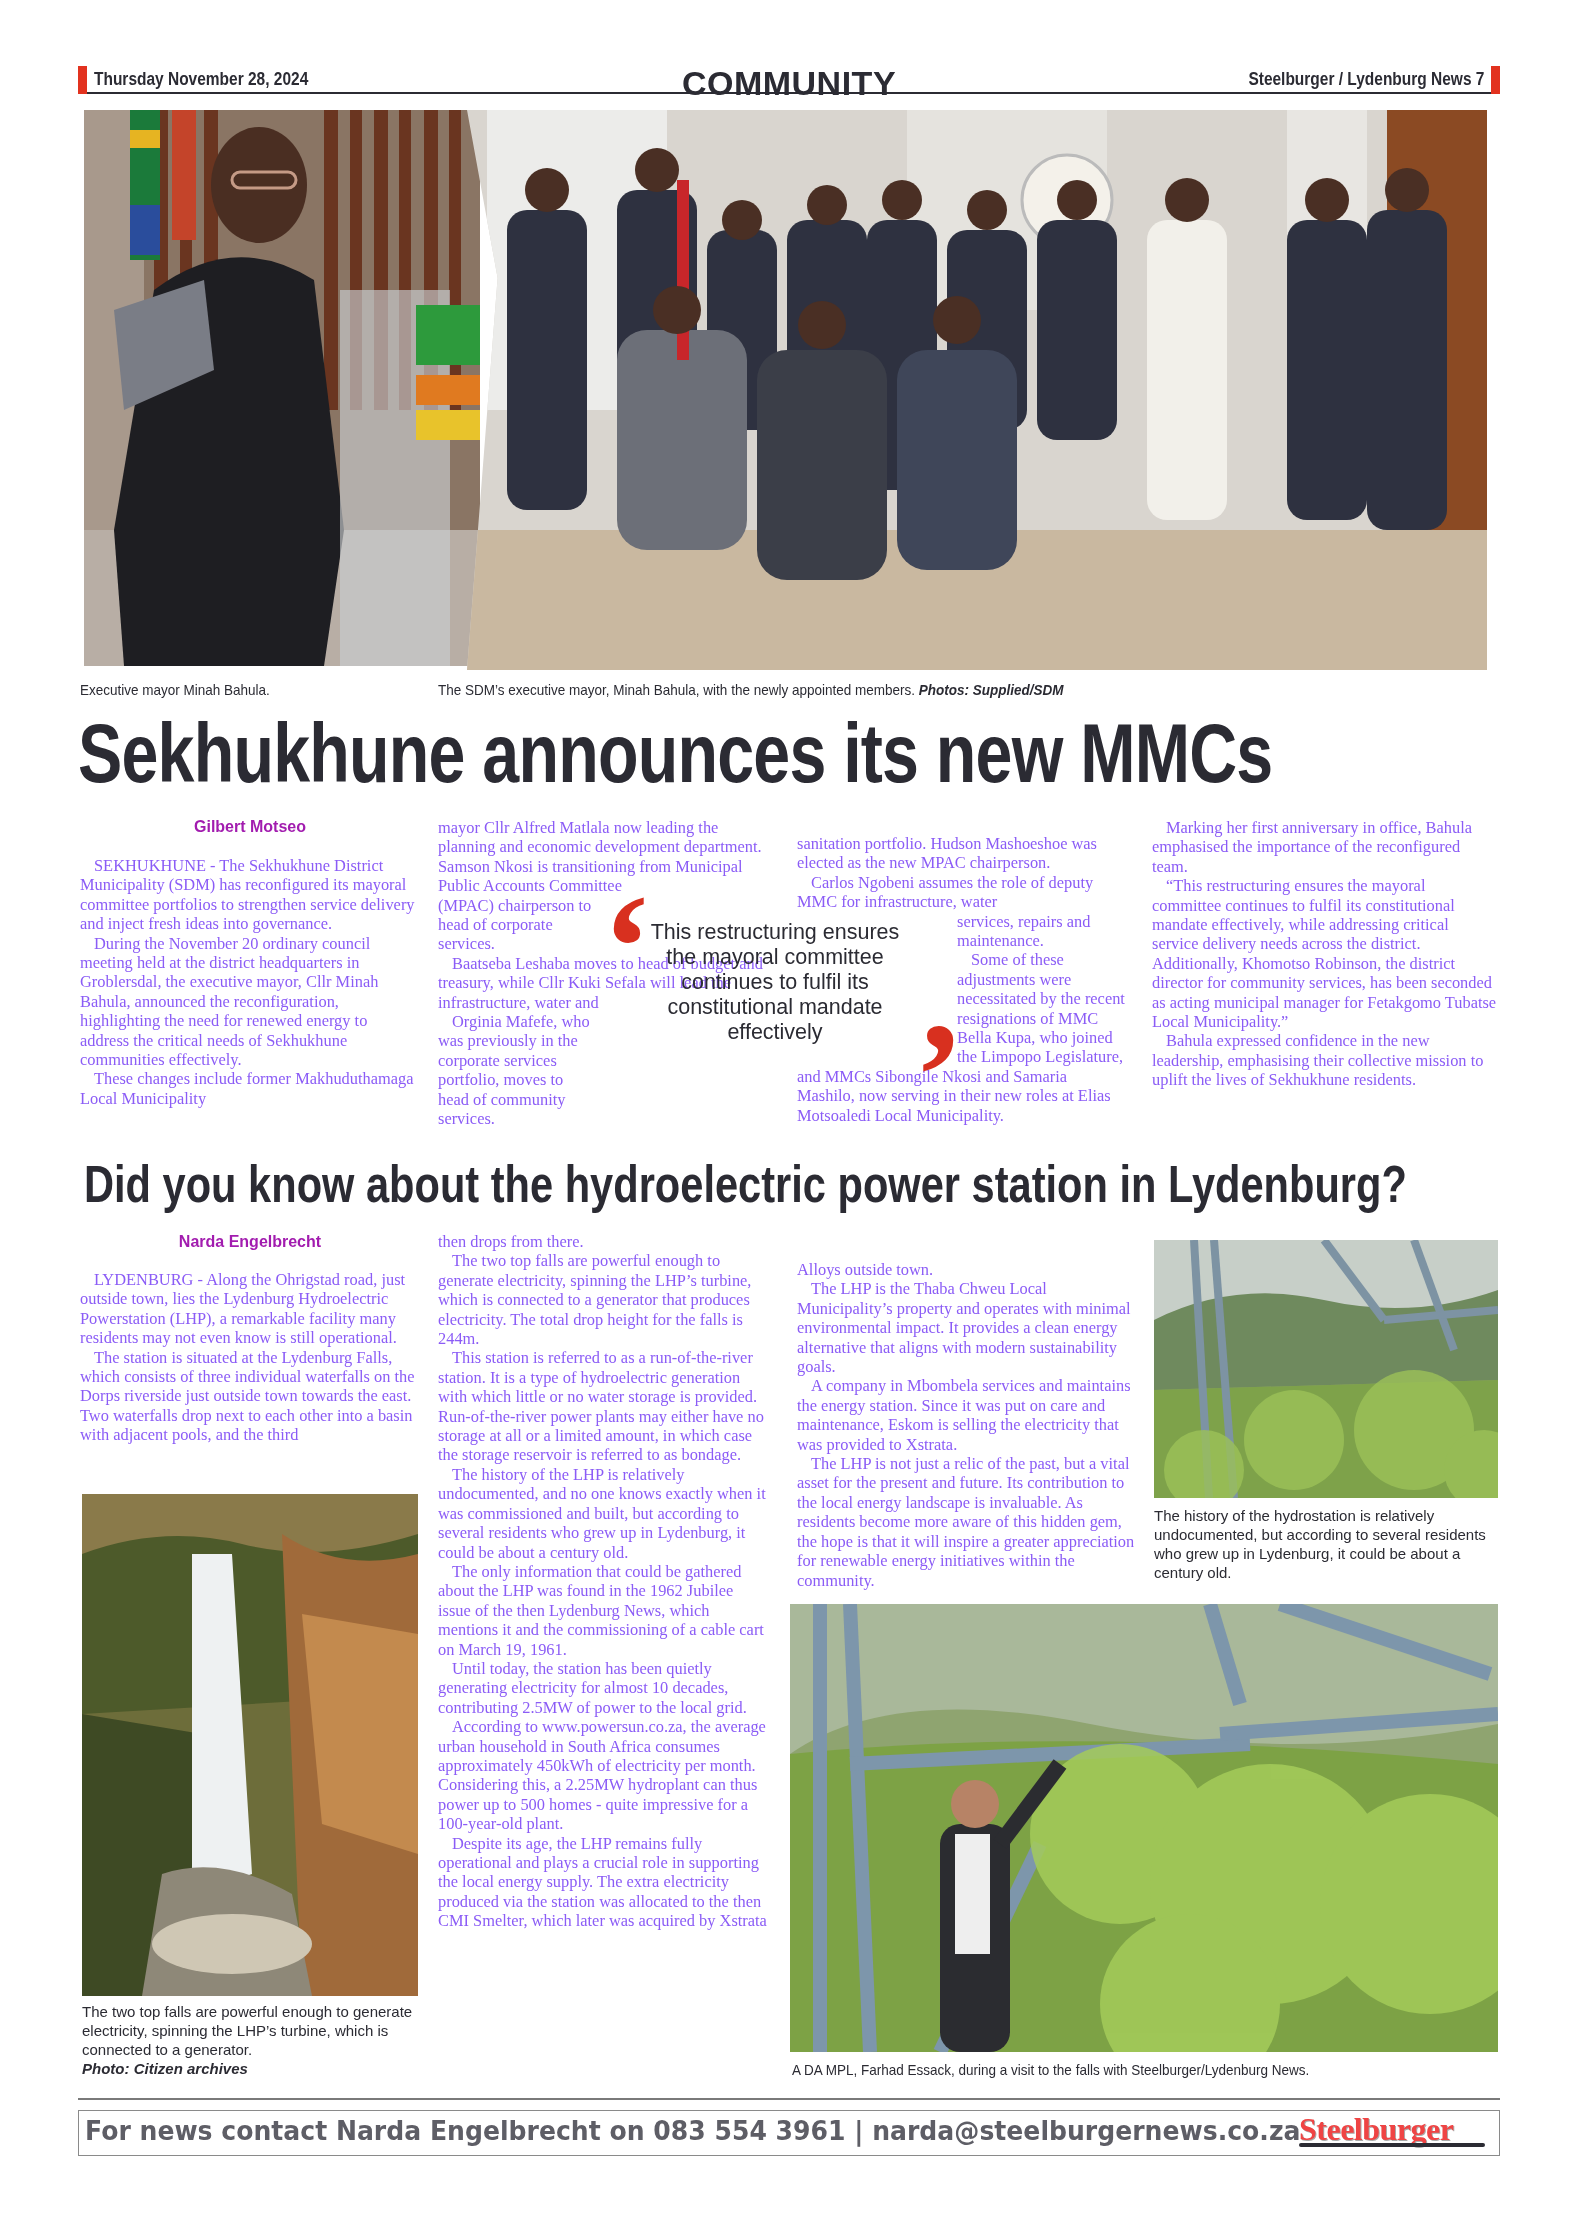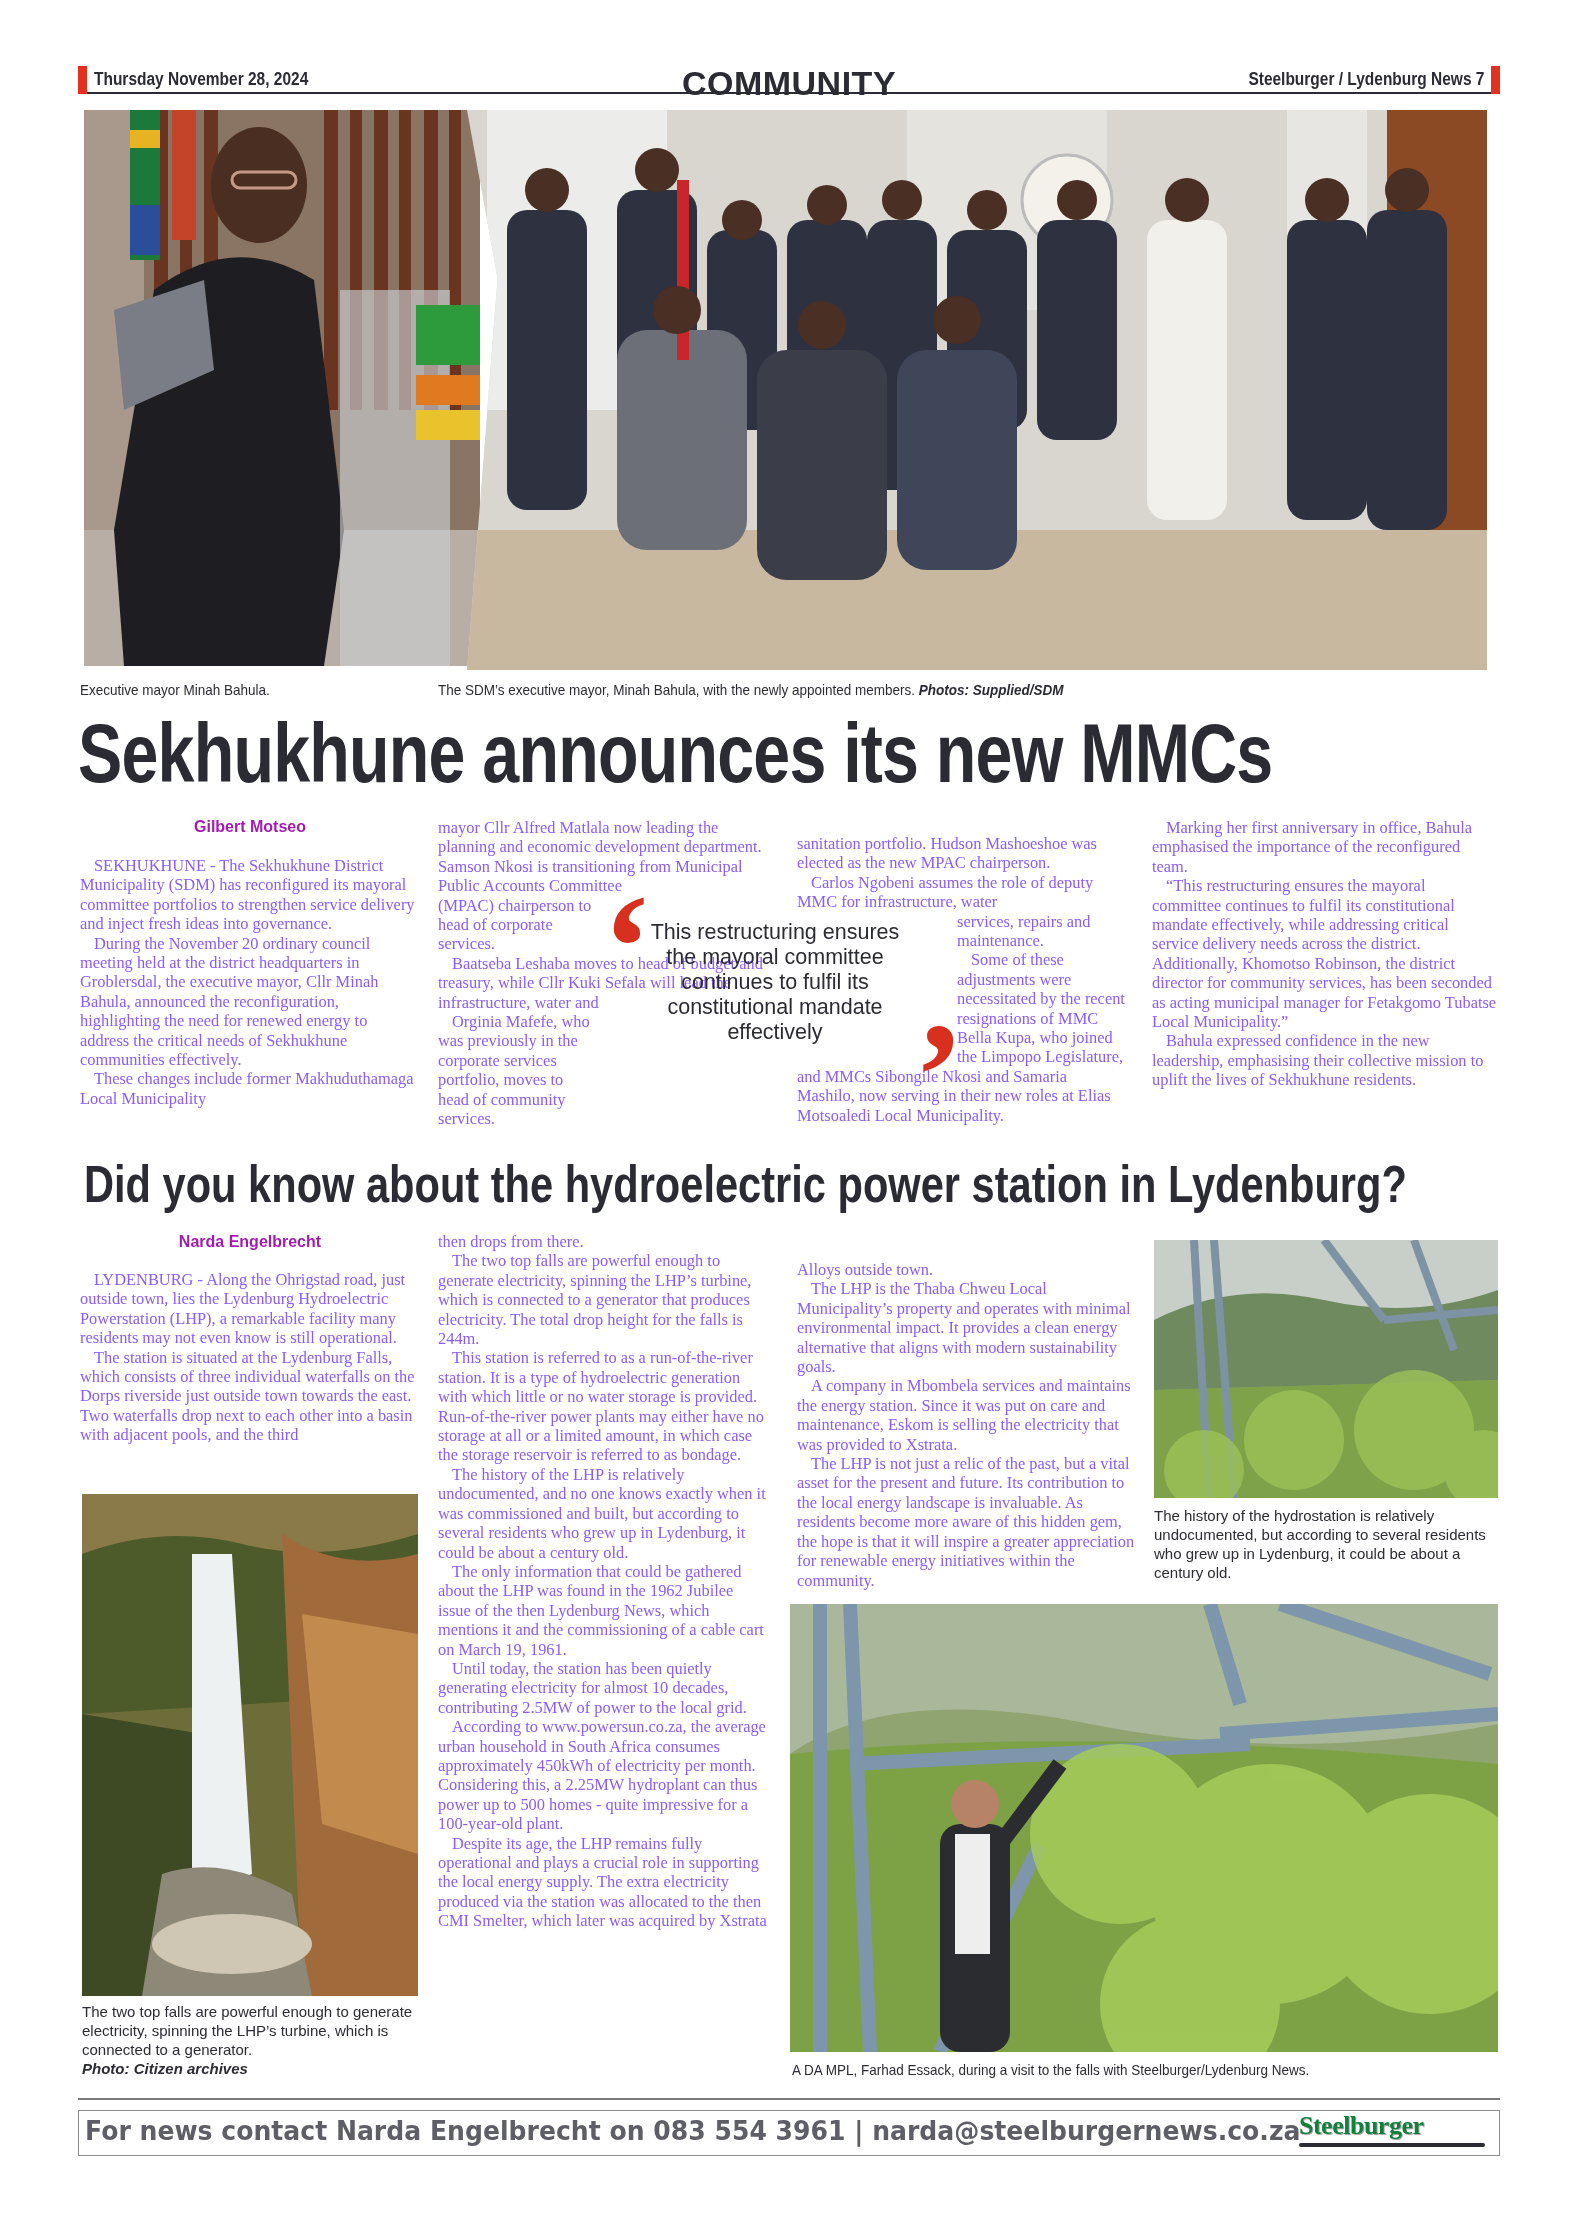--- a/index.html
+++ b/index.html
@@ -34,21 +34,21 @@
   .col p.noind { text-indent: 0; }
 
   .pullquote { font-family: "Liberation Sans", sans-serif; font-size: 21.5px; line-height: 25px; color: #2b2b33; text-align: center; }
   .qmark { font-family: "Liberation Serif", serif; color: #d8301f; font-weight: bold; font-size: 150px; line-height: 150px; }
 
   .rule { height: 2px; background: #7a7a7a; }
 
   .footer-box { left: 78px; top: 2110px; width: 1422px; height: 46px; border: 1.5px solid #8a8a8a; background: #fff; }
   .footer-text { position: absolute; left: 6px; top: 4px; font-family: "DejaVu Sans", sans-serif; font-weight: bold; font-size: 27px; color: #5e5e66; white-space: nowrap; transform: scaleX(0.93); transform-origin: left; }
   .logo { position: absolute; right: 8px; top: 4px; width: 196px; height: 36px; }
-  .logo-word { position: absolute; left: 4px; top: -4px; font-family: "Liberation Serif", serif; font-weight: bold; font-size: 26px; color: #15803d; letter-spacing: -0.5px; text-shadow: 1px 1px 0 #aaa; }
+  .logo-word { position: absolute; left: 4px; top: -4px; font-family: "Liberation Serif", serif; font-weight: bold; font-size: 32px; color: #ef4444; letter-spacing: -0.5px; text-shadow: 1px 1px 0 #aaa; }
   .logo-bar { position: absolute; left: 4px; bottom: 4px; width: 186px; height: 4px; background: #2b2b33; border-radius: 2px; }
 </style>
 </head>
 <body>
 
 <div class="abs hdr">
   <div class="bar-l"></div>
   <div class="date">Thursday November 28, 2024</div>
   <div class="section">COMMUNITY</div>
   <div class="pub">Steelburger / Lydenburg News 7</div>

